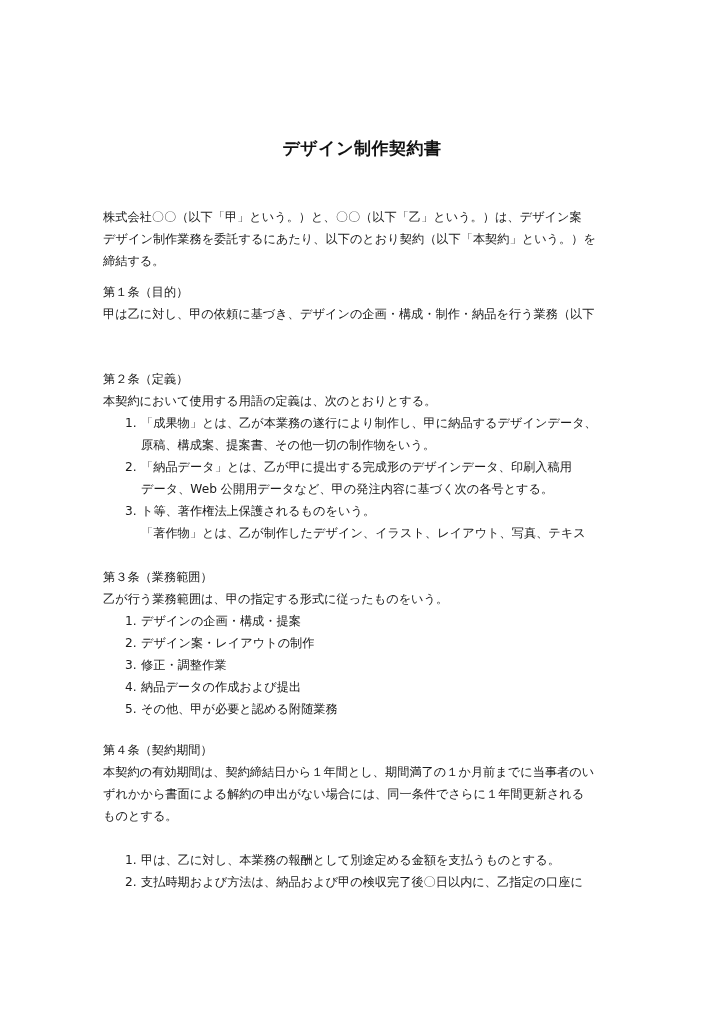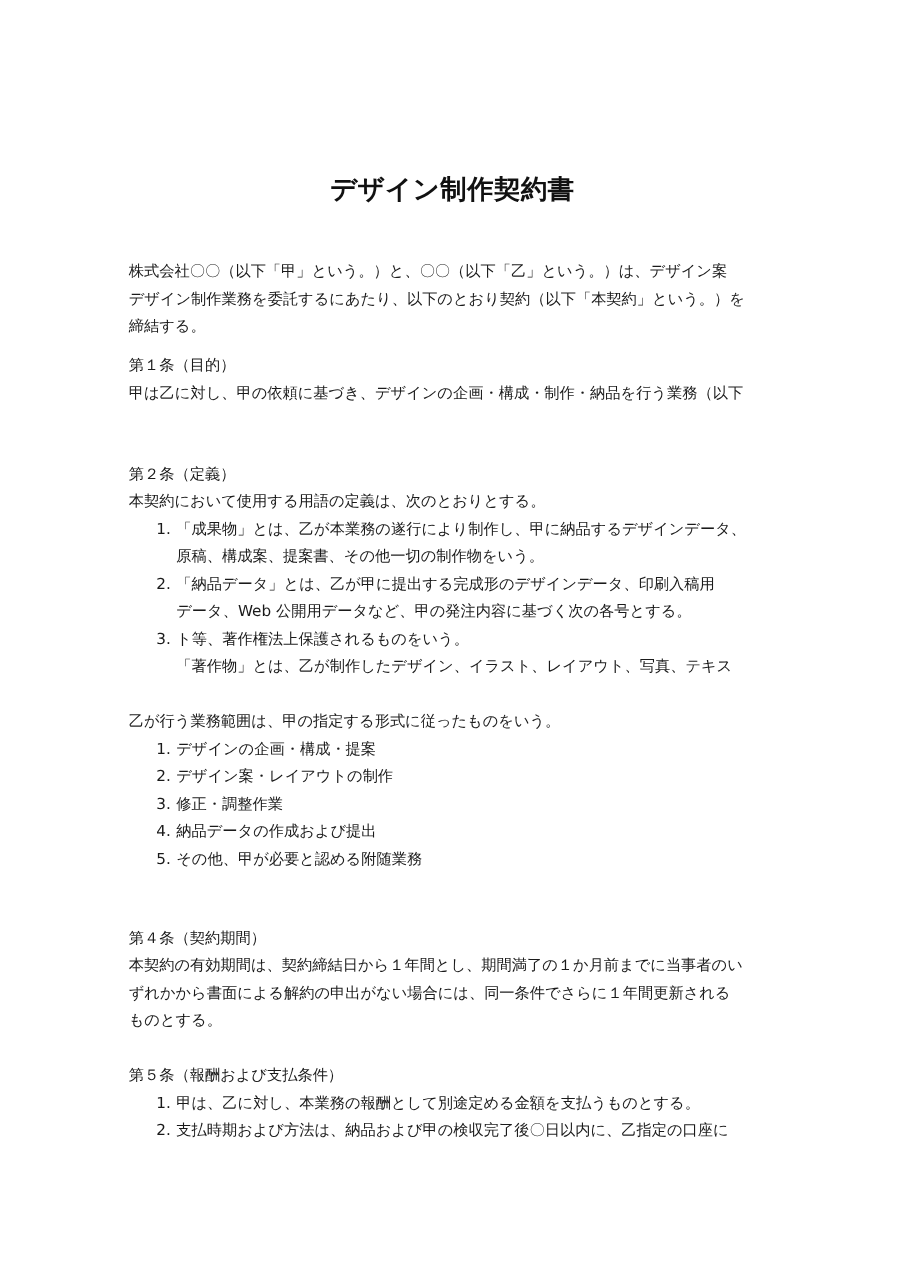--- a/index.html
+++ b/index.html
@@ -1,20 +1,20 @@
 <!DOCTYPE html>
 <html><head>
 <meta charset="utf-8">
 <style>
   html, body { margin: 0; padding: 0; background: #ffffff; }
   body { width: 724px; height: 1024px; position: relative; overflow: hidden;
          font-family: "DejaVu Sans", "Liberation Sans", sans-serif; color: #1a1a1a; }
   .page { position: absolute; left: 0; top: 0; width: 724px; height: 1024px; background: #fff; }
   .title { position: absolute; top: 137px; left: 0; width: 724px; text-align: center;
-           font-size: 21px; font-weight: bold; letter-spacing: 0.5px; color: #111; }
+           font-size: 17px; font-weight: bold; letter-spacing: 0.5px; color: #111; }
   .heading { font-weight: normal; margin: 0; line-height: 22px; }
   ol { margin: 0; padding: 0; list-style: none; }
   li { position: relative; padding-left: 38px; margin: 0; }
   .num { position: absolute; left: 22px; top: 0; }
   .blk { position: absolute; left: 103px; width: 530px; font-size: 12.2px; line-height: 22px; }
 </style>
 </head>
 <body>
 
 <div class="page">
@@ -48,20 +48,21 @@
       </li>
       <li>
         <span class="num">3.</span>
         <div>ト等、著作権法上保護されるものをいう。</div>
         <div>「著作物」とは、乙が制作したデザイン、イラスト、レイアウト、写真、テキス</div>
       </li>
     </ol>
   </div>
 
   <div class="blk" style="top:566px;">
+    <div class="heading">第３条（業務範囲）</div>
     <div>乙が行う業務範囲は、甲の指定する形式に従ったものをいう。</div>
     <ol>
       <li>
         <span class="num">1.</span>
         <div>デザインの企画・構成・提案</div>
       </li>
       <li>
         <span class="num">2.</span>
         <div>デザイン案・レイアウトの制作</div>
       </li>
@@ -81,21 +82,20 @@
   </div>
 
   <div class="blk" style="top:739px;">
     <div class="heading">第４条（契約期間）</div>
     <div>本契約の有効期間は、契約締結日から１年間とし、期間満了の１か月前までに当事者のい</div>
     <div>ずれかから書面による解約の申出がない場合には、同一条件でさらに１年間更新される</div>
     <div>ものとする。</div>
   </div>
 
   <div class="blk" style="top:849px;">
-    <div class="heading">第５条（報酬および支払条件）</div>
     <ol>
       <li>
         <span class="num">1.</span>
         <div>甲は、乙に対し、本業務の報酬として別途定める金額を支払うものとする。</div>
       </li>
       <li>
         <span class="num">2.</span>
         <div>支払時期および方法は、納品および甲の検収完了後〇日以内に、乙指定の口座に</div>
       </li>
     </ol>

